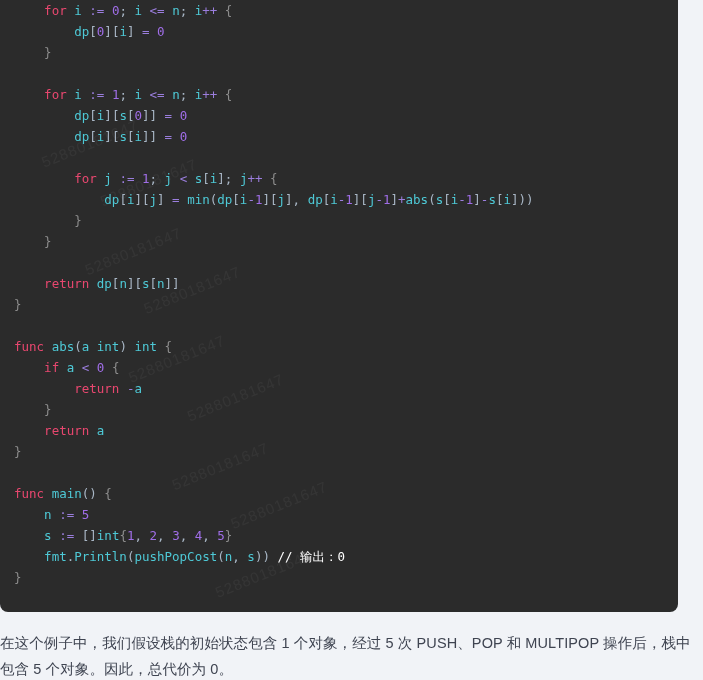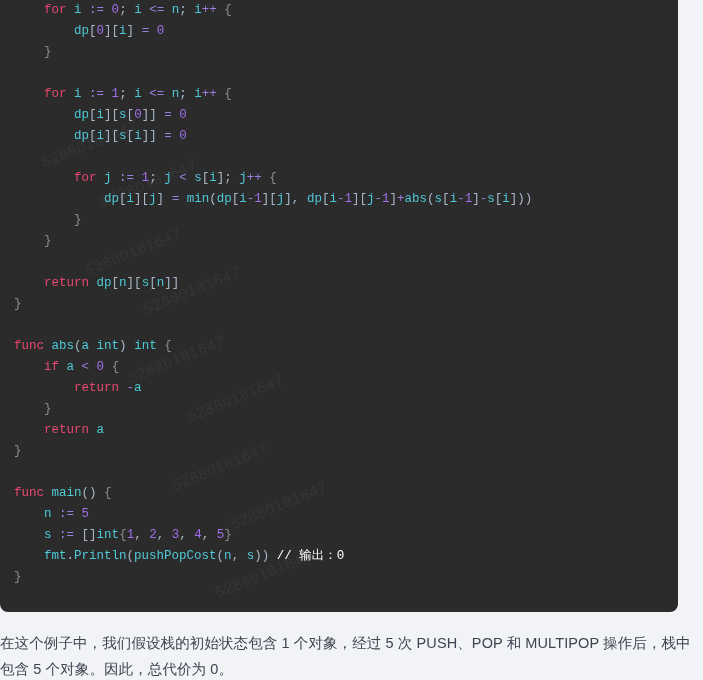--- a/index.html
+++ b/index.html
@@ -58,21 +58,21 @@
     z-index: 2;
     padding: 0 0 0 14px;
     margin: 0;
     font-family: "DejaVu Sans Mono", "Liberation Mono", monospace;
     font-size: 12.5px;
     line-height: 21px;
     white-space: pre;
     color: #a9b7c6;
     tab-size: 4;
   }
-  .code .ln { display: block; height: 21px; font-family: Liberation Mono, monospace; }
+  .code .ln { display: block; height: 21px; }
 
   
   .kw   { color: #e8476f; }   
   .id   { color: #4ec9d6; }   
   .op   { color: #9b7ede; }   
   .num  { color: #a06ee8; }   
   .pun  { color: #a9b7c6; }   
   .brc  { color: #8d8d8d; }   
   .cmt  { color: #ffffff; }   
 

